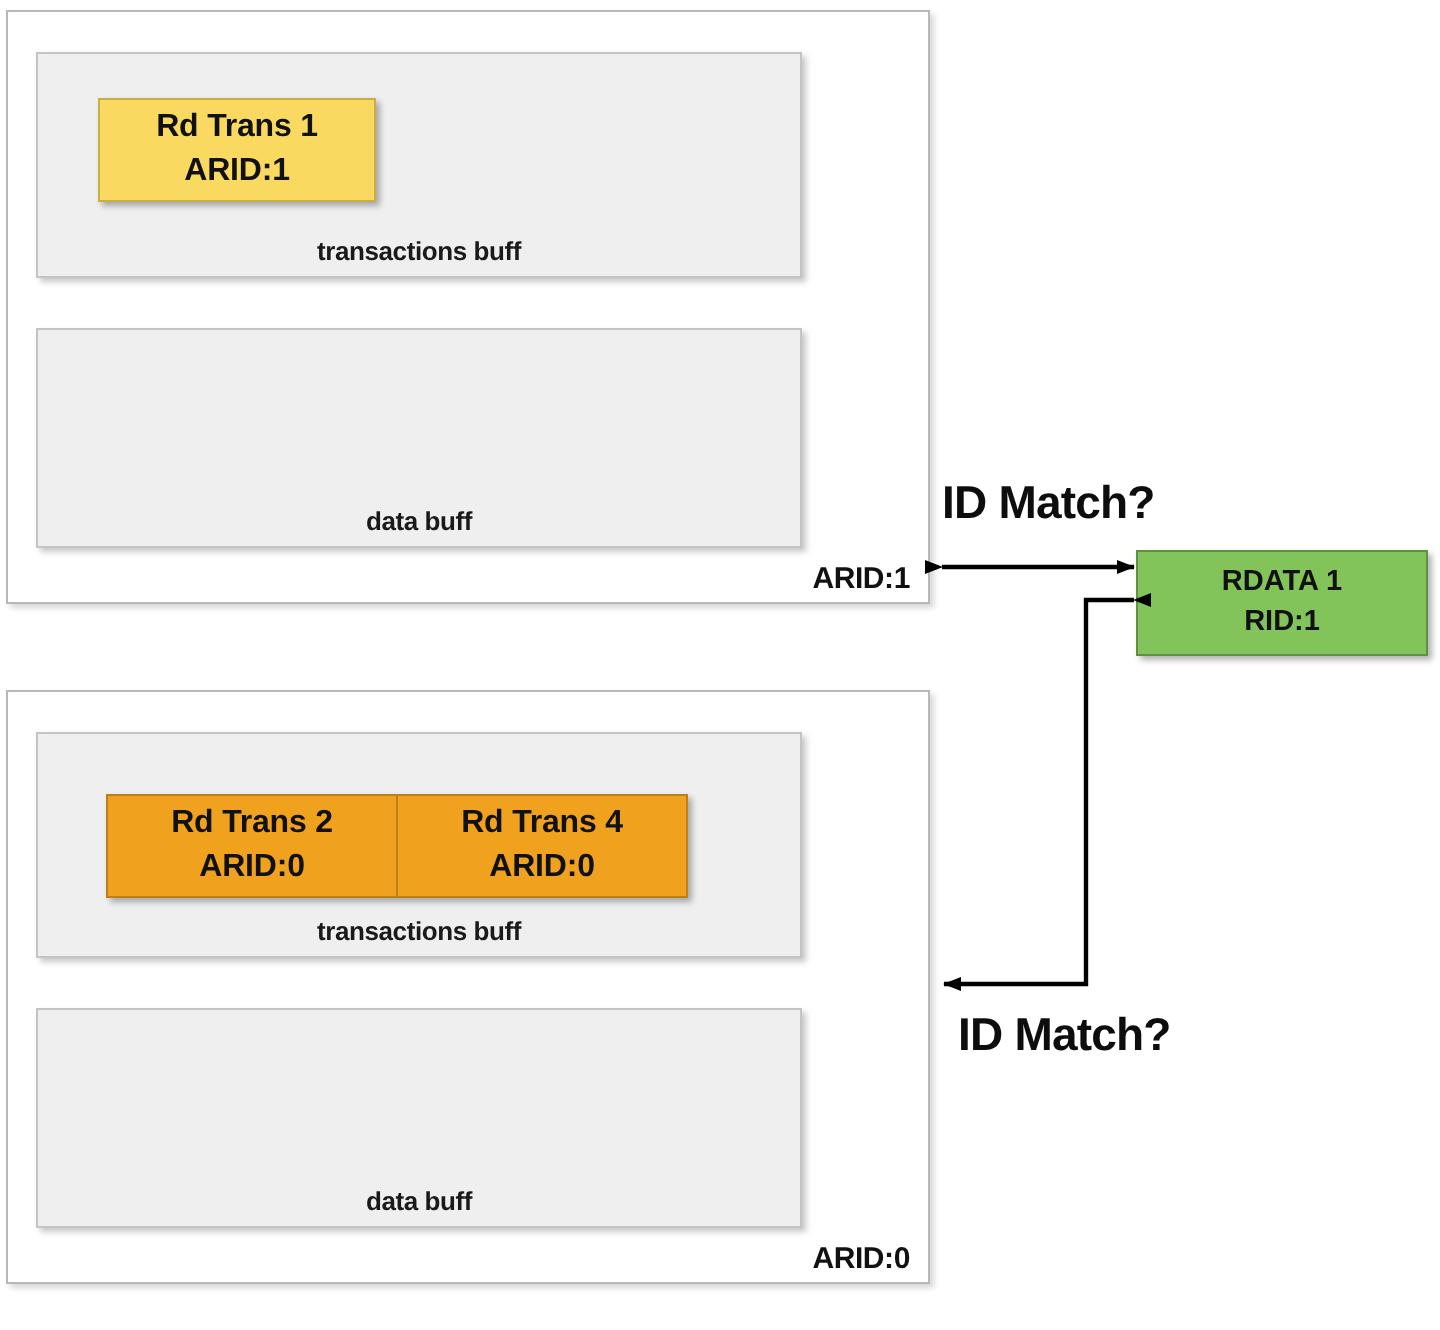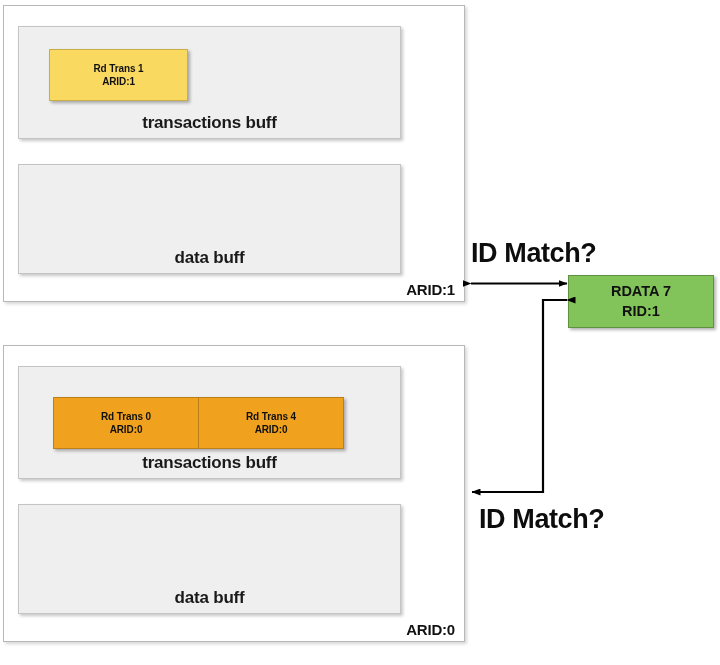--- a/index.html
+++ b/index.html
@@ -41,21 +41,21 @@
     border: 1px solid #c4c4c4;
     box-shadow: 2px 2px 3px rgba(0,0,0,0.22);
     box-sizing: border-box;
   }
   .buff-label {
     position: absolute;
     left: 0;
     right: 0;
     bottom: 5px;
     text-align: center;
-    font-size: 17px;
+    font-size: 13px;
     font-weight: bold;
     letter-spacing: -0.2px;
     color: #1a1a1a;
   }
 
   
   #trans-buff-1 { left: 14px; top: 20px;  width: 383px; height: 113px; }
   #data-buff-1  { left: 14px; top: 158px; width: 383px; height: 110px; }
 
   
@@ -65,21 +65,21 @@
   
   .trans-chip {
     position: absolute;
     box-sizing: border-box;
     border: 1px solid #9a8b2f;
     box-shadow: 2px 2px 3px rgba(0,0,0,0.3);
     display: flex;
     flex-direction: column;
     align-items: center;
     justify-content: center;
-    font-size: 10px;
+    font-size: 16px;
     font-weight: bold;
     line-height: 1.35;
     color: #111111;
     letter-spacing: -0.1px;
   }
   .chip-yellow { background: #fad961; border-color: #c9ae45; }
   .chip-orange { background: #f0a21f; border-color: #bd8019; }
 
   #chip-trans1 { left: 30px; top: 22px; width: 139px; height: 52px; }
 
@@ -131,21 +131,21 @@
     justify-content: center;
     font-size: 14.5px;
     font-weight: bold;
     line-height: 1.35;
     color: #111111;
   }
 
   
   .id-match-label {
     position: absolute;
-    font-size: 27px;
+    font-size: 23px;
     font-weight: bold;
     color: #0d0d0d;
     letter-spacing: -0.4px;
     white-space: nowrap;
   }
   #id-match-top    { left: 471px; top: 238px; }
   #id-match-bottom { left: 479px; top: 504px; }
 
   
   #arrow-layer {
@@ -187,40 +187,40 @@
     </div>
 
     <div class="arid-tag">ARID:1</div>
   </div>
 
   <div class="master-block" id="master-block-0">
 
     <div class="buff-box" id="trans-buff-0">
       <div id="chip-group-0">
         <div class="trans-chip chip-orange">
-          <span>Rd Trans 0</span>
+          <span>Rd Trans 2</span>
           <span>ARID:0</span>
         </div>
         <div class="trans-chip chip-orange">
           <span>Rd Trans 4</span>
           <span>ARID:0</span>
         </div>
       </div>
       <div class="buff-label">transactions buff</div>
     </div>
 
     <div class="buff-box" id="data-buff-0">
       <div class="buff-label">data buff</div>
     </div>
 
     <div class="arid-tag">ARID:0</div>
   </div>
 
   <div id="rdata-box">
-    <span>RDATA 7</span>
+    <span>RDATA 1</span>
     <span>RID:1</span>
   </div>
 
   <div class="id-match-label" id="id-match-top">ID Match?</div>
   <div class="id-match-label" id="id-match-bottom">ID Match?</div>
 
   <svg id="arrow-layer" viewBox="0 0 720 665" xmlns="http://www.w3.org/2000/svg">
     <defs>
       <marker id="arrowhead-right" markerWidth="9" markerHeight="7" refX="8.5" refY="3.5" orient="auto" markerUnits="userSpaceOnUse">
         <path d="M0,0 L9,3.5 L0,7 z" fill="#000000"></path>

